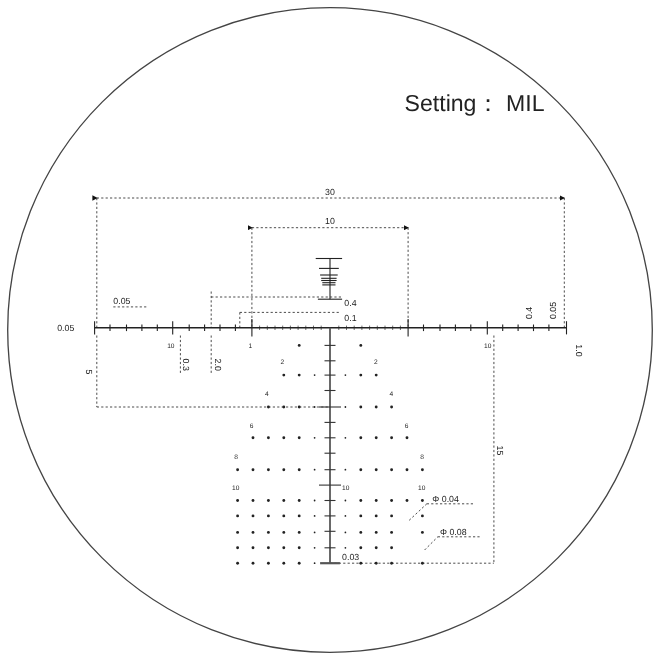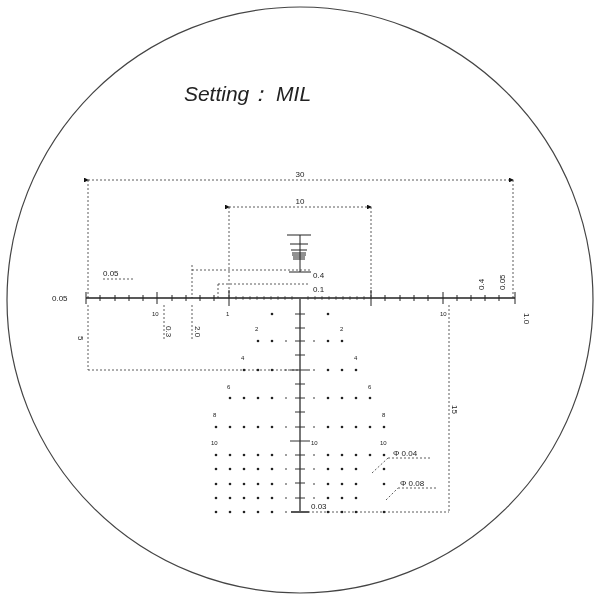--- a/index.html
+++ b/index.html
@@ -1,17 +1,17 @@
 <!DOCTYPE html>
 <html><head>
 <meta charset="utf-8">
 <style>
   html,body{margin:0;padding:0;background:#fff;}
   body{width:600px;height:600px;position:relative;overflow:hidden;font-family:"Liberation Sans",sans-serif;}
-  #title{position:absolute;left:0;top:80px;width:495px;text-align:center;font-size:21px;color:#222;font-style:italic;}
+  #title{position:absolute;left:0;top:80px;width:495px;text-align:right;font-size:21px;color:#222;}
   svg{position:absolute;left:0;top:0;}
   .lbl{font-family:"Liberation Sans",sans-serif;fill:#222;}
 </style>
 </head>
 <body>
 
 <div id="title">Setting： MIL</div>
 
 <svg width="600" height="600" viewBox="0 0 600 600">
   <defs>

